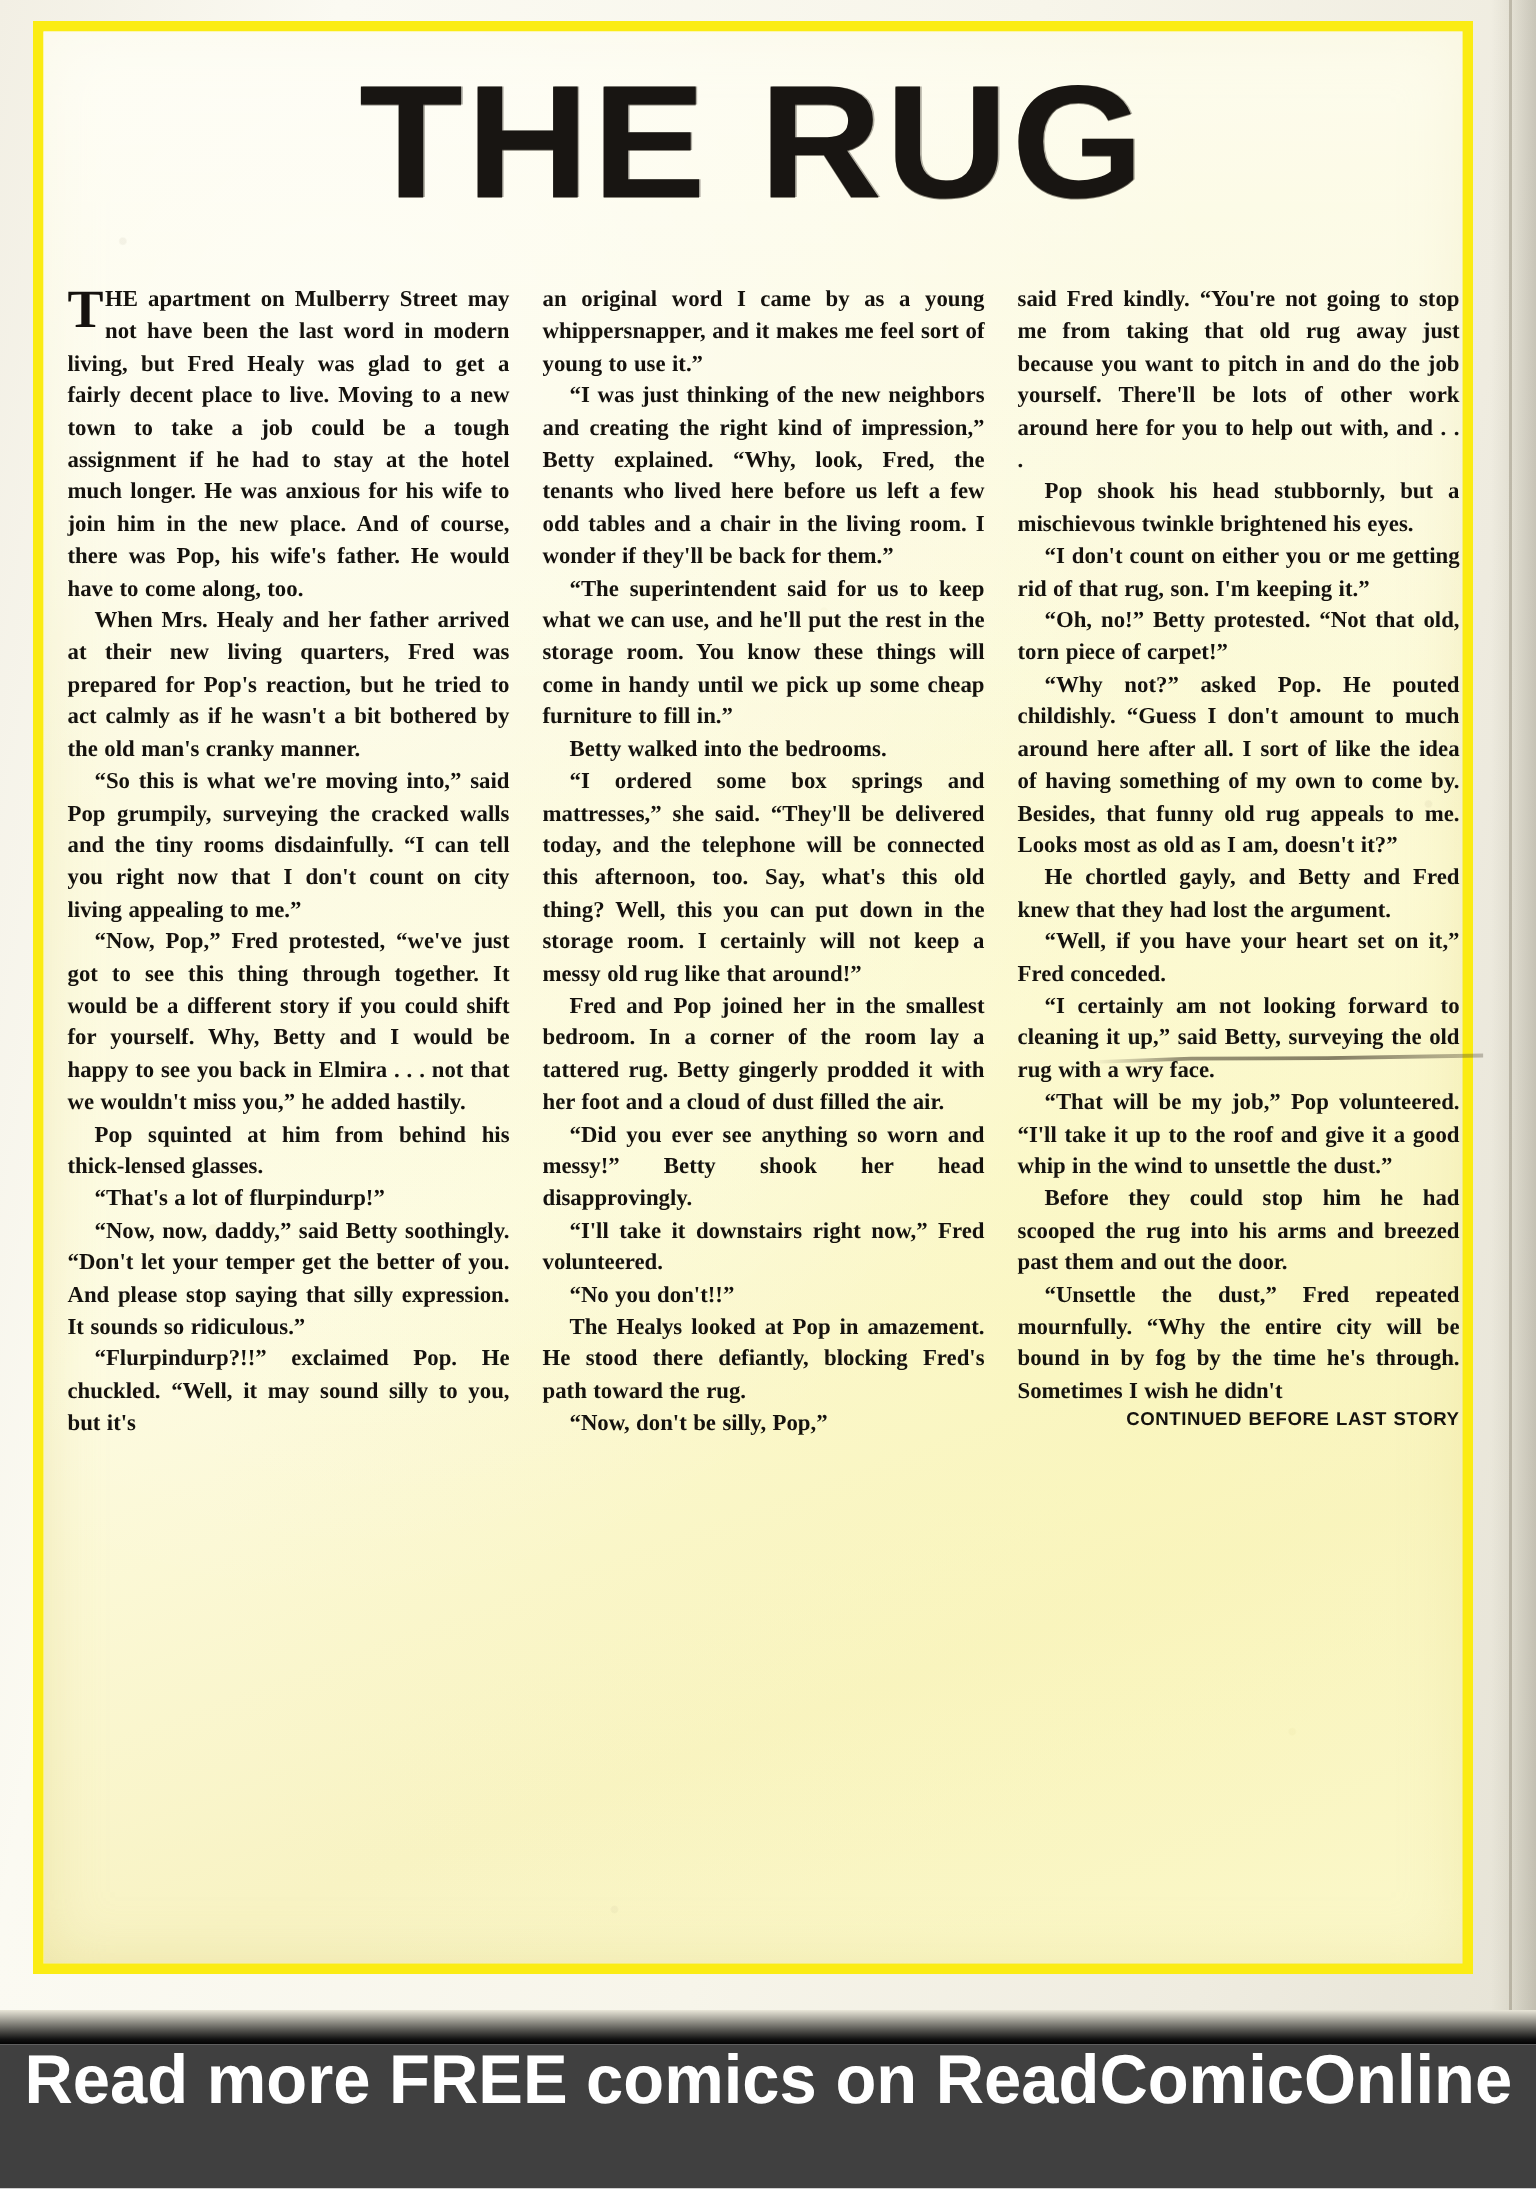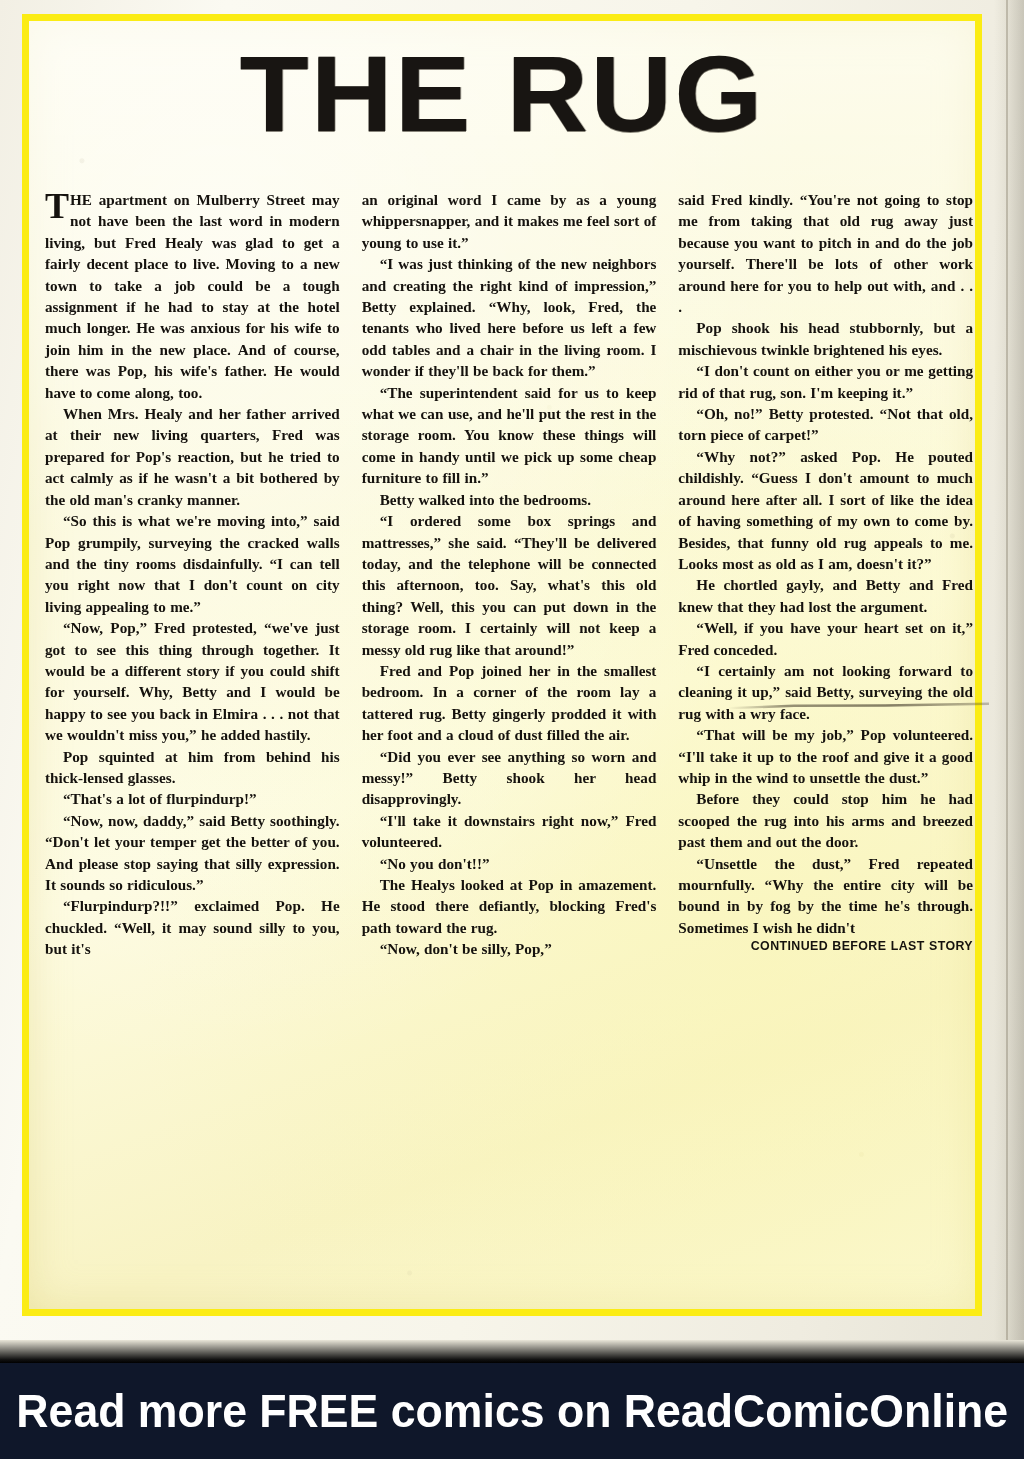--- a/index.html
+++ b/index.html
@@ -120,22 +120,22 @@
     font-weight:bold;
     font-size:12.4px;
     line-height:16px;
     letter-spacing:.4px;
     color:#15120e;
   }
 
   
   #promo-banner{
     position:absolute;left:0;top:1363px;width:1024px;height:96px;
-    background:#0f172a;
-    display:flex;align-items:center;justify-content:center;
+    background:#404040;
+    display:flex;align-items:flex-start;justify-content:center;
   }
   #promo-text{
     font-family:"Liberation Sans", sans-serif;
     font-weight:bold;
     font-size:46px;
     line-height:46px;
     color:#ffffff;
     letter-spacing:0px;
     transform:scaleX(.97);
     white-space:nowrap;

